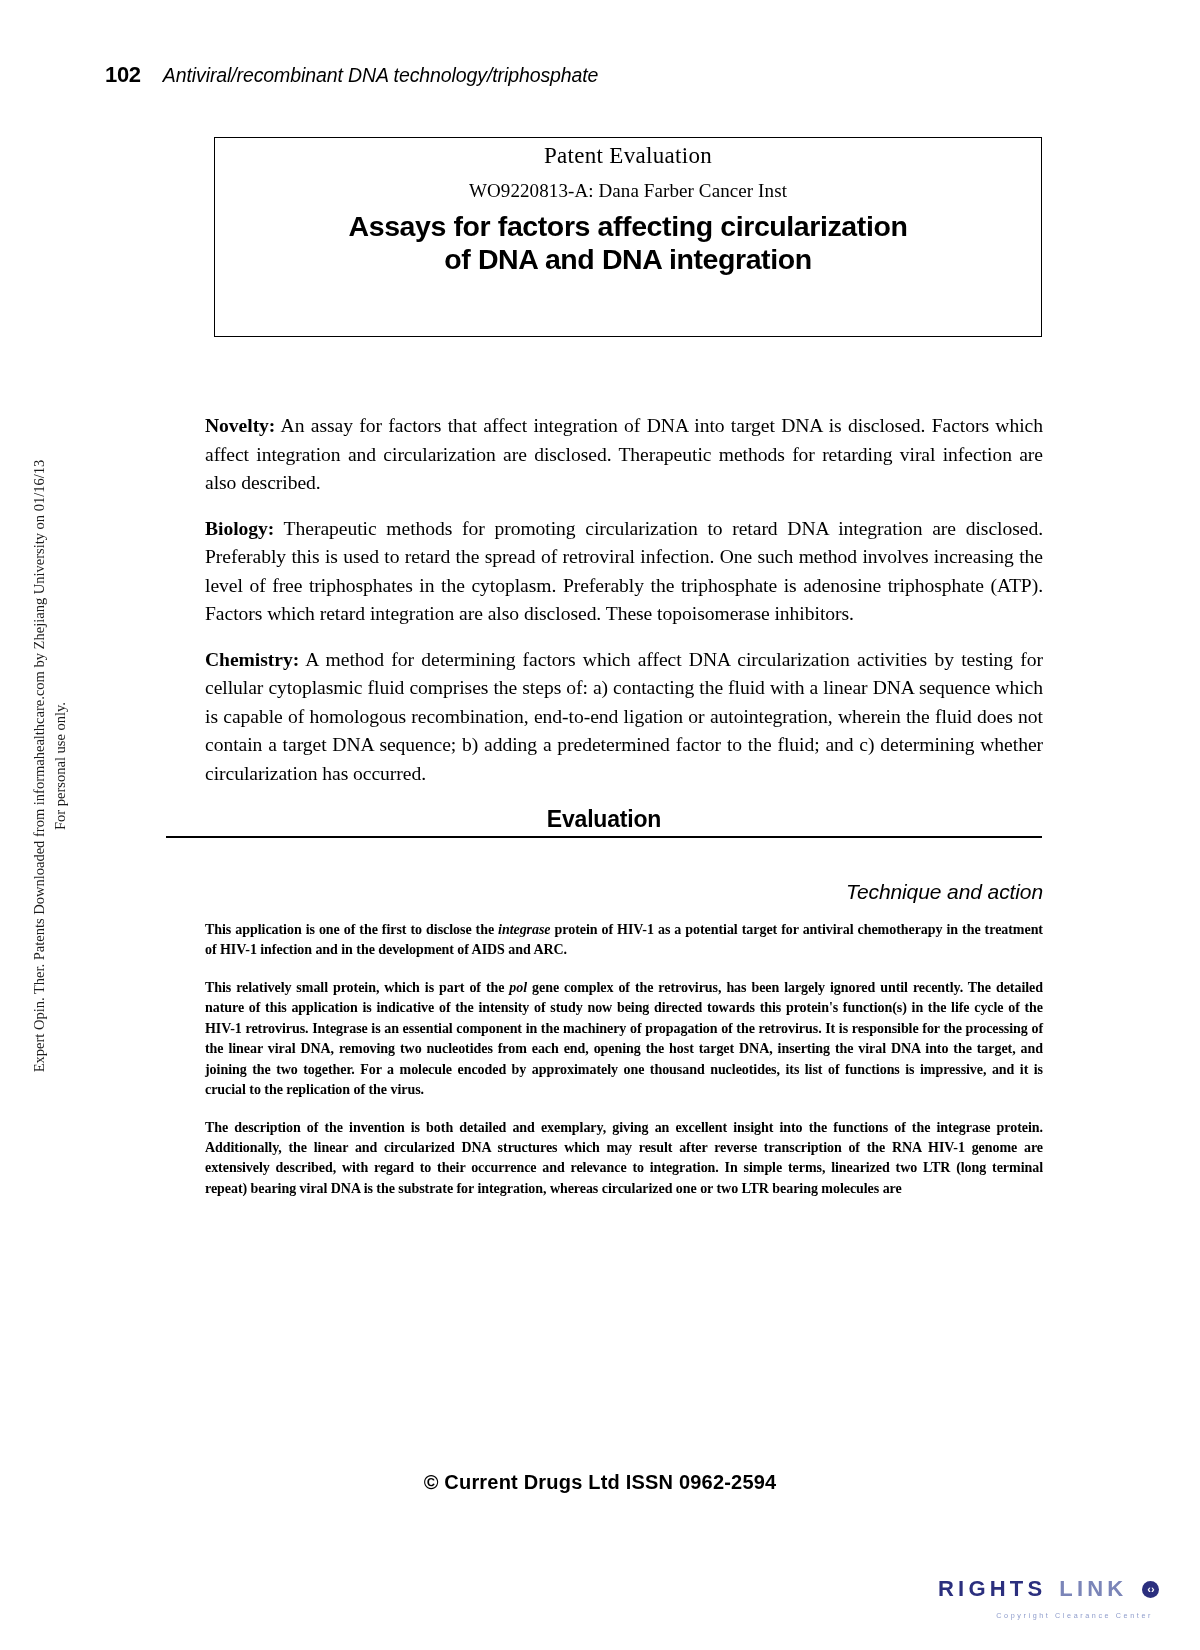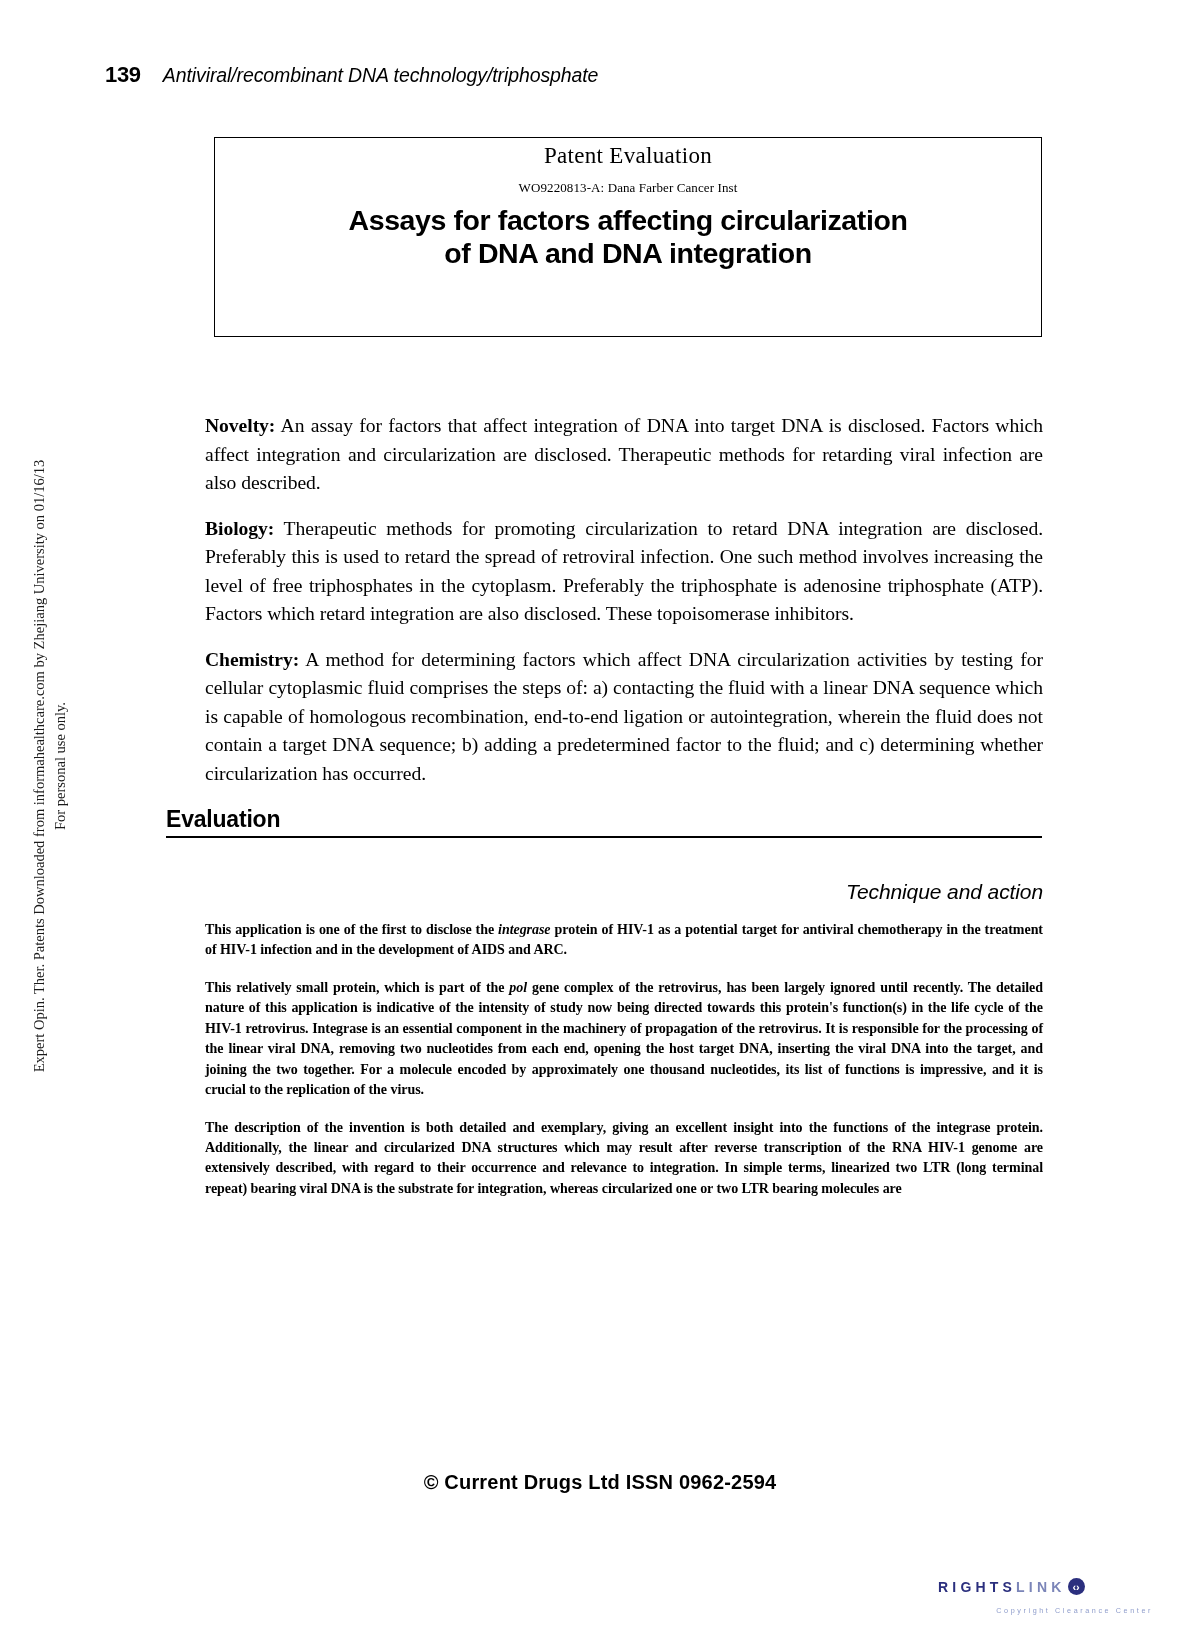--- a/index.html
+++ b/index.html
@@ -73,21 +73,21 @@
     padding-top: 5px;
   }
   .tb-kicker {
     font-family: "Liberation Serif", serif;
     font-size: 23px;
     letter-spacing: 0.3px;
     margin-bottom: 11px;
   }
   .tb-patentno {
     font-family: "Liberation Serif", serif;
-    font-size: 13px;
+    font-size: 19px;
     letter-spacing: 0.1px;
     margin-bottom: 8px;
   }
   .tb-maintitle {
     font-family: "Liberation Sans", sans-serif;
     font-weight: bold;
     font-size: 28.5px;
     line-height: 1.17;
     letter-spacing: -0.4px;
     margin: 0 0 10px 0;
@@ -113,21 +113,21 @@
     display: block;
     margin-bottom: 3px;
   }
   .section-head .sh-rule {
     display: block;
     height: 2px;
     background: #000;
     width: 100%;
   }
   #sec-summary { top: 368px; }
-  #sec-evaluation { top: 806px; }
+  #sec-evaluation { top: 806px; text-align: center; }
 
   
   .col {
     position: absolute;
     left: 205px;
     width: 838px;
   }
   .para {
     font-family: "Liberation Serif", serif;
     font-size: 19.6px;
@@ -183,23 +183,24 @@
     position: absolute;
     left: 938px;
     top: 1578px;
     width: 215px;
   }
   .rl-word {
     display: flex;
     align-items: center;
     font-family: "Liberation Sans", sans-serif;
     font-weight: bold;
-    font-size: 14px;
+    font-size: 22px;
     letter-spacing: 4.2px;
     line-height: 1;
+    gap: 13px;
   }
   .rl-rights { color: #2b2f7e; }
   .rl-link { color: #7b85b8; }
   .rl-mark {
     display: inline-block;
     width: 17px;
     height: 17px;
     border-radius: 50%;
     background: #2b2f7e;
     margin-left: 2px;
@@ -227,21 +228,21 @@
     white-space: nowrap;
     text-align: right;
   }
 </style>
 </head>
 <body>
 
 <div class="page">
 
   <div class="running-head">
-    <span class="folio">139</span>
+    <span class="folio">102</span>
     <span class="head-title">Antiviral/recombinant DNA technology/triphosphate</span>
   </div>
 
   <div class="sidenote">
     <span>Expert Opin. Ther. Patents Downloaded from informahealthcare.com by Zhejiang University on 01/16/13</span>
     <span class="l2">For personal use only.</span>
   </div>
 
   <div class="title-box">
     <div class="tb-kicker">Patent Evaluation</div>

